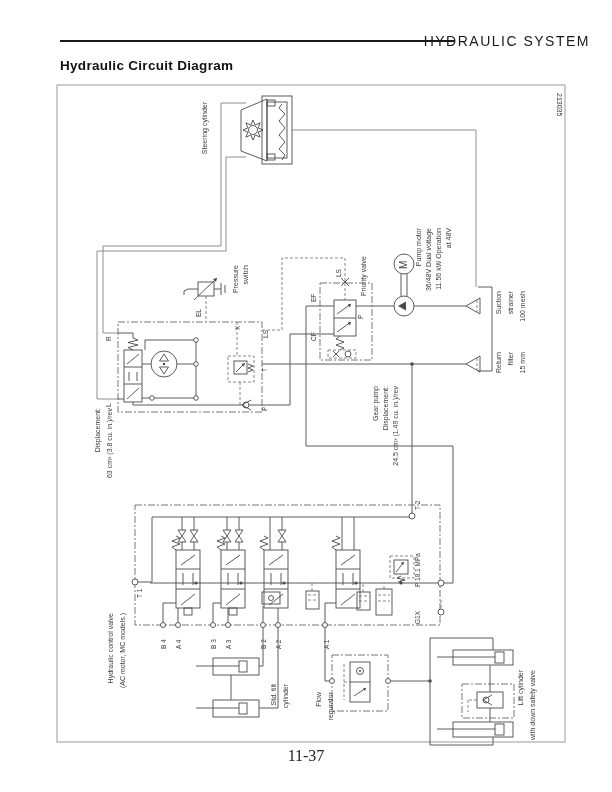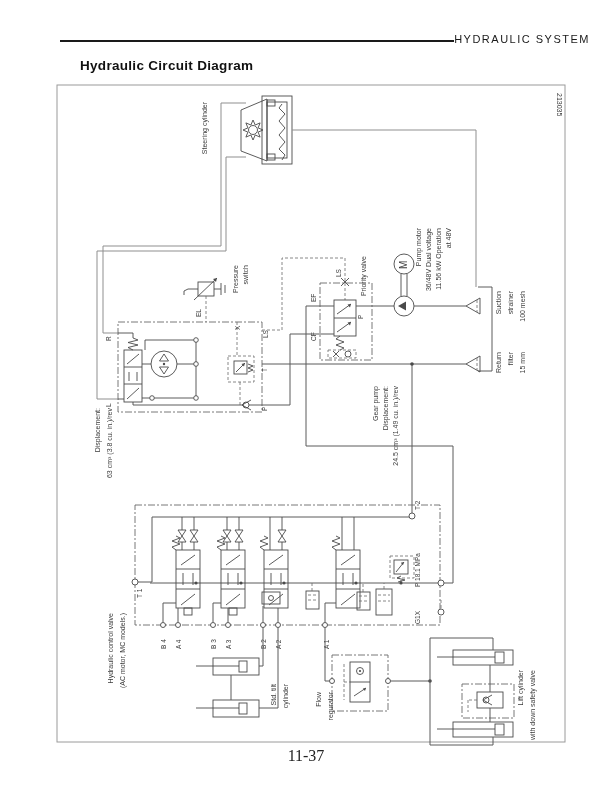--- a/index.html
+++ b/index.html
@@ -1,20 +1,20 @@
 <!DOCTYPE html>
 <html><head>
 <meta charset="utf-8">
 <style>
   html,body{margin:0;padding:0;background:#fff;}
   body{width:612px;height:792px;position:relative;font-family:"Liberation Sans",sans-serif;color:#222;}
   .header{position:absolute;top:33px;left:0;width:612px;height:14px;}
   .header .rule{position:absolute;left:60px;top:7px;width:394px;height:2px;background:#1a1a1a;}
-  .header .htext{position:absolute;right:22px;top:0;font-size:11px;letter-spacing:1.5px;color:#1a1a1a;}
-  .title{position:absolute;left:60px;top:58px;font-size:13.5px;font-weight:bold;color:#111;letter-spacing:.3px;margin-left:20px;}
+  .header .htext{position:absolute;right:22px;top:0;font-size:14px;letter-spacing:1.5px;color:#1a1a1a;}
+  .title{position:absolute;left:60px;top:58px;font-size:13.5px;font-weight:bold;color:#111;letter-spacing:.3px;}
   .footer{position:absolute;left:0;top:747px;width:612px;text-align:center;font-family:"Liberation Serif",serif;font-size:16px;color:#222;}
   svg text{font-family:"Liberation Sans",sans-serif;fill:#3a3a3a;}
   .lbl{font-size:7px;}
   .port{font-size:6.5px;}
   .num{font-size:7px;}
   .p{stroke:#5a5a5a;stroke-width:1;fill:none;}
   .pl{stroke:#8f8f8f;stroke-width:1;fill:none;}
   .bx{stroke:#6a6a6a;stroke-width:0.9;fill:none;stroke-dasharray:7 2 2 2;}
   .ds{stroke:#6a6a6a;stroke-width:0.8;fill:none;stroke-dasharray:3 2;}
   .sym{stroke:#4a4a4a;stroke-width:0.9;fill:none;}

